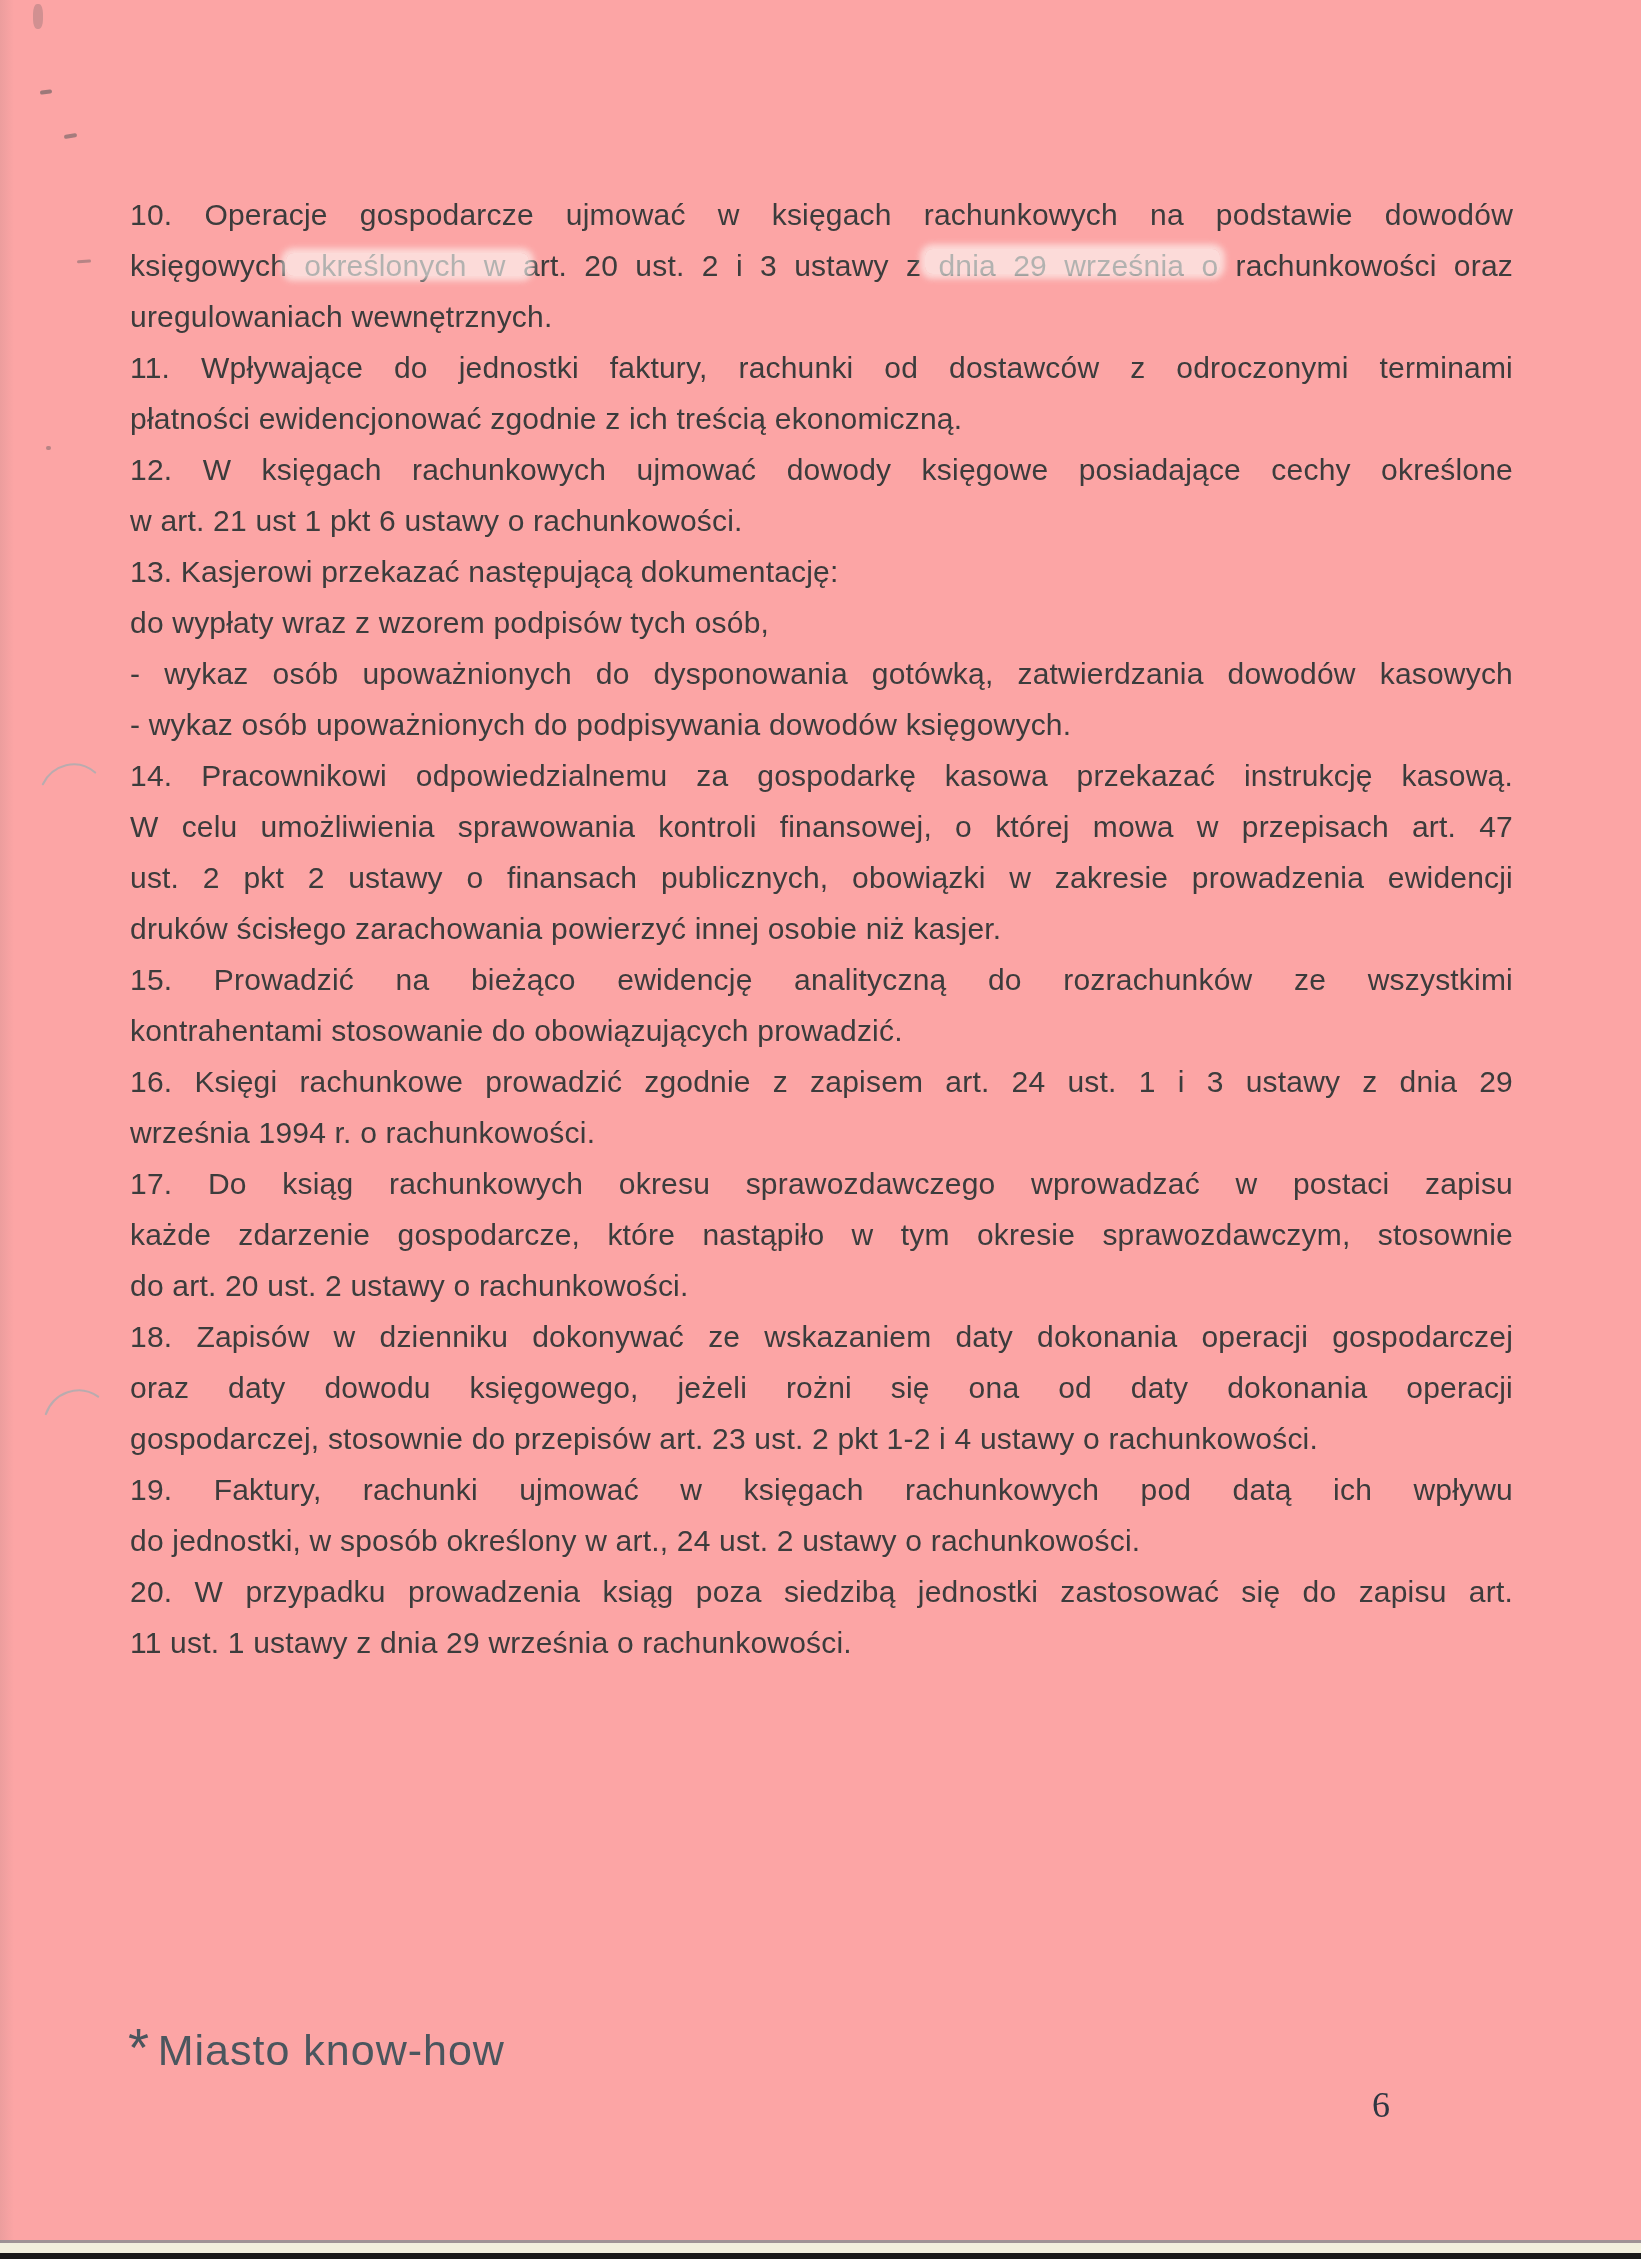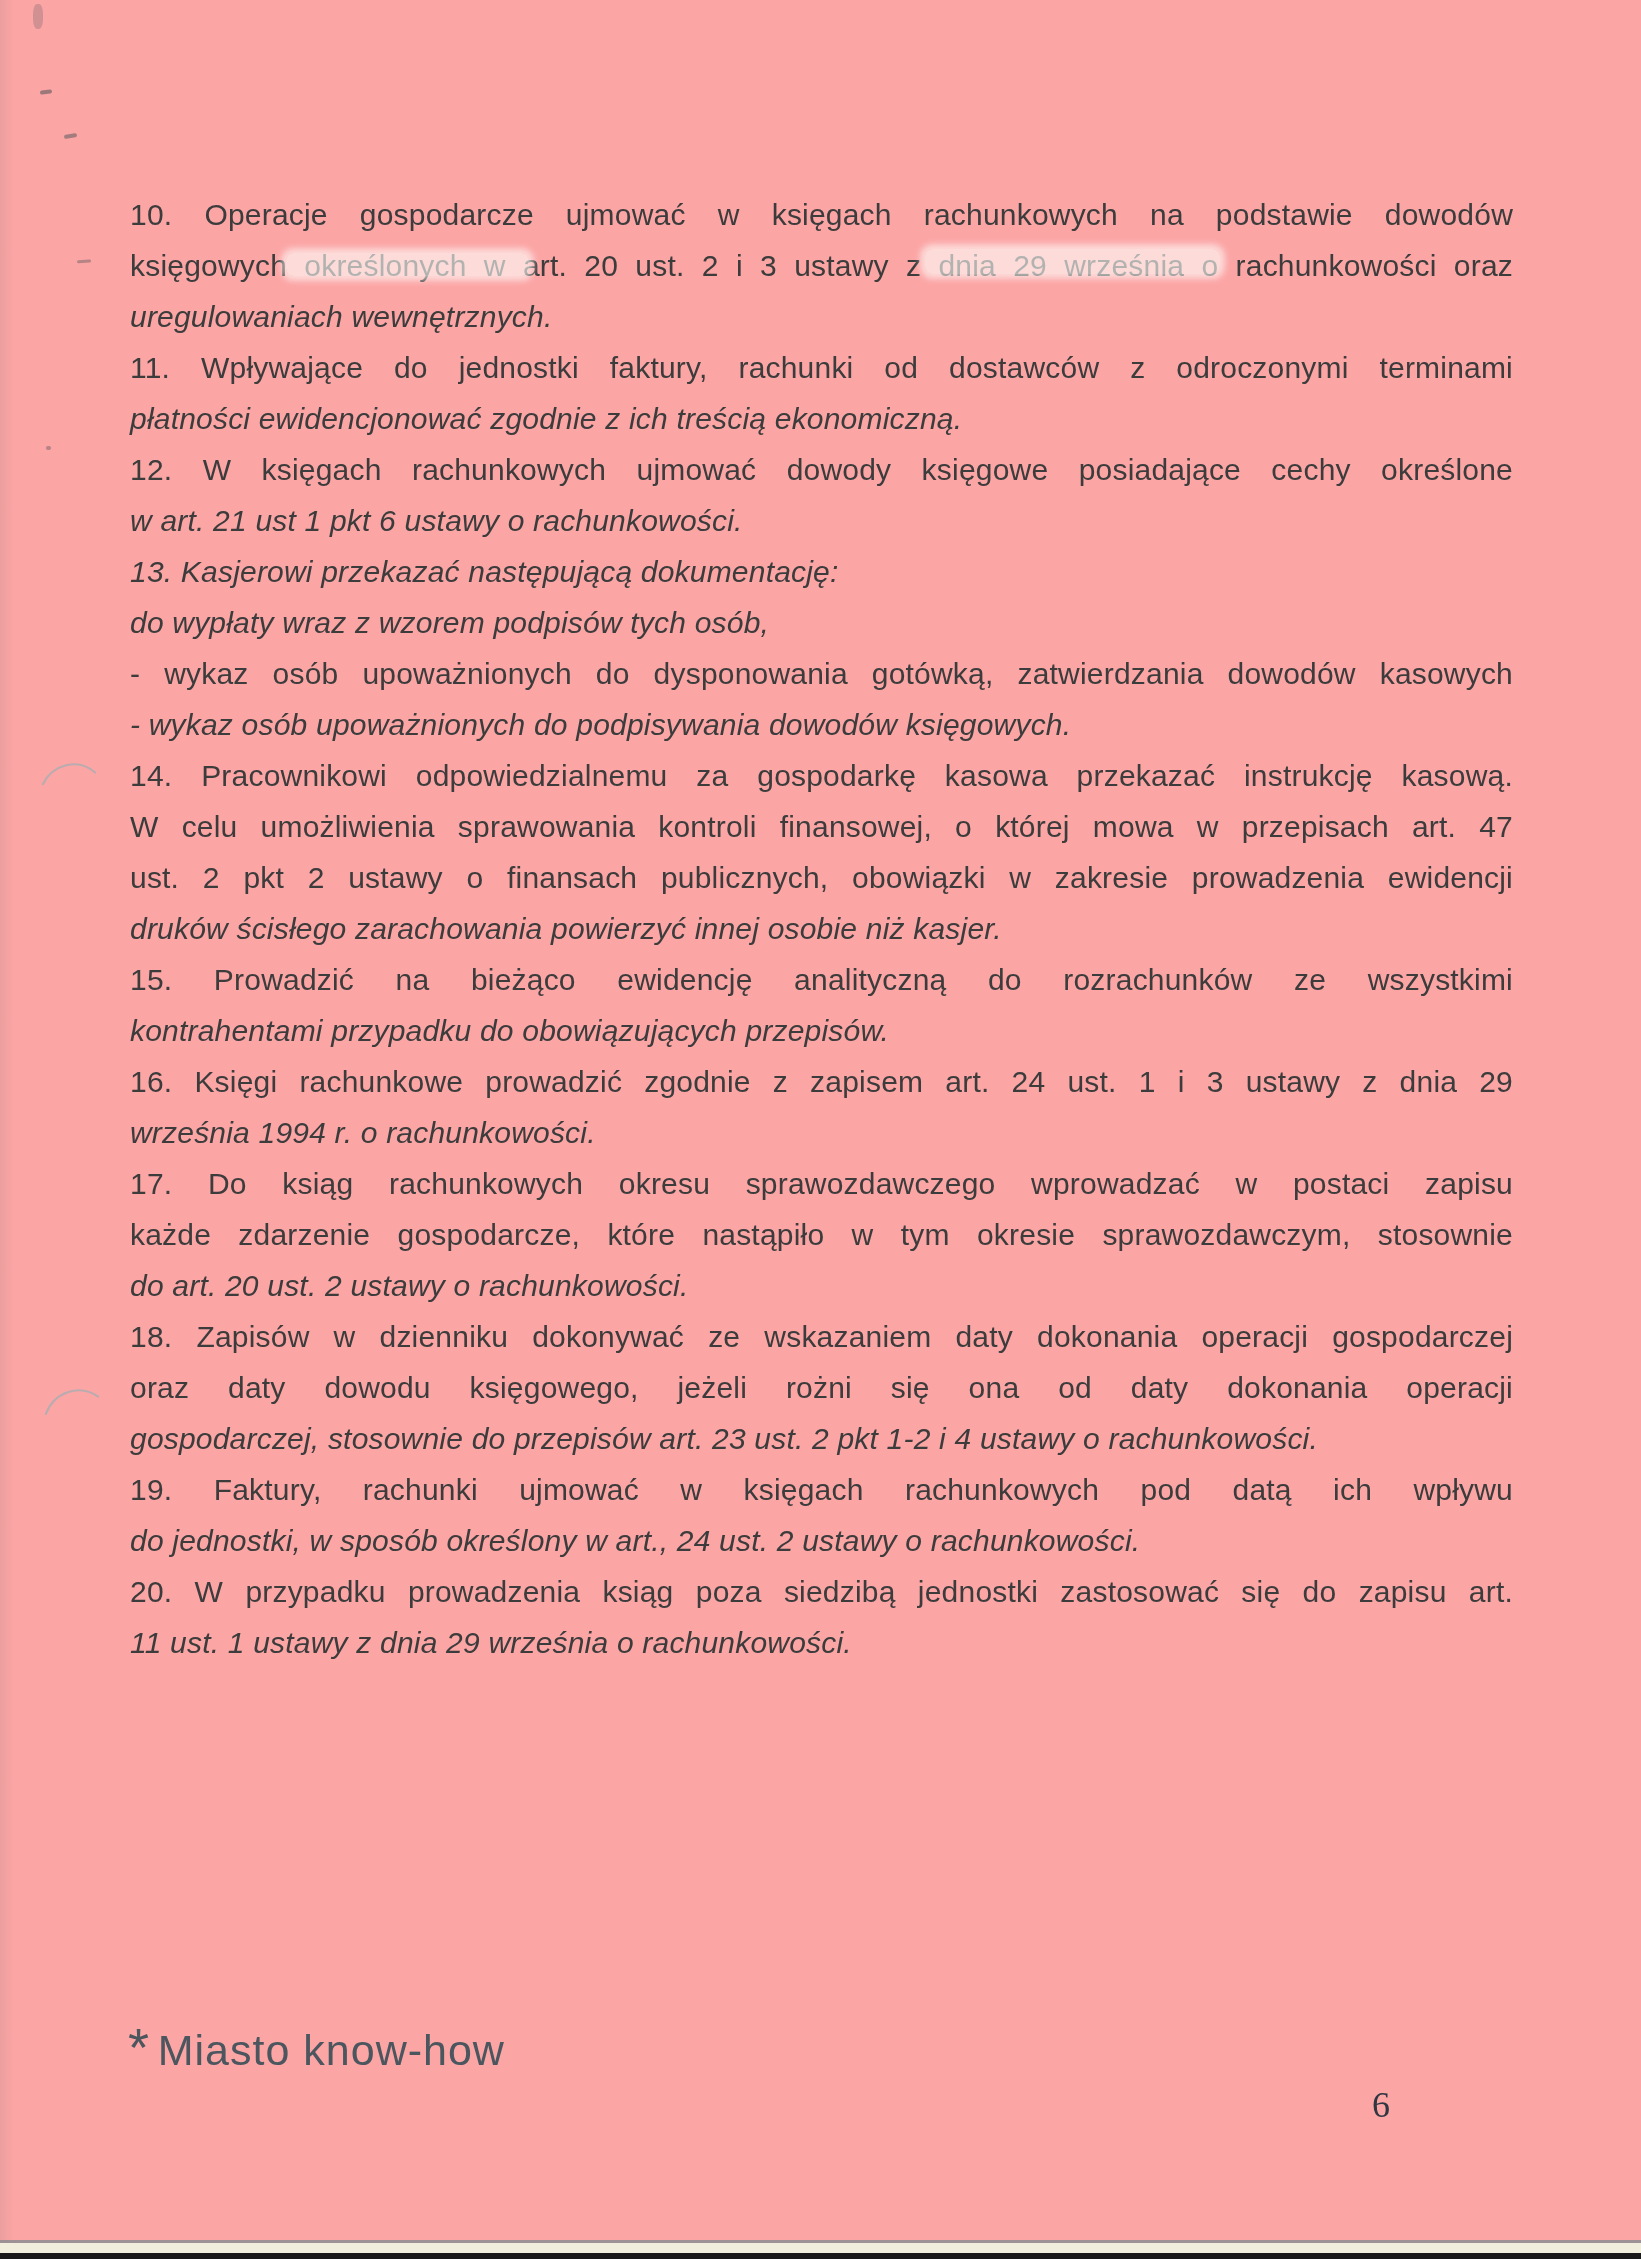--- a/index.html
+++ b/index.html
@@ -18,21 +18,21 @@
   }
   .textblock{
     position:absolute;
     left:130px;top:189px;width:1383px;
     font-size:30px;
     line-height:51px;
     color:#3c3c3c;
     letter-spacing:0.2px;
   }
   .line{text-align:justify;text-align-last:justify;white-space:normal;}
-  .line.last{text-align-last:auto;font-style:italic;}
+  .line.last{text-align-last:auto;}
   
   .whiteout{
     position:absolute;
     background:rgba(251,251,249,0.62);
     box-shadow:0 0 6.8px 4.8px rgba(251,251,249,0.62);
     border-radius:7.7px;
     pointer-events:none;
   }
   .whiteout.a{left:286px;top:253px;width:243px;height:23px;}
   .whiteout.b{left:925px;top:249px;width:295px;height:25px;}
@@ -86,21 +86,21 @@
       <div class="line last">w art. 21 ust 1 pkt 6 ustawy o rachunkowości.</div>
       <div class="line last">13. Kasjerowi przekazać następującą dokumentację:</div>
       <div class="line last">do wypłaty wraz z wzorem podpisów tych osób,</div>
       <div class="line">- wykaz osób upoważnionych do dysponowania gotówką, zatwierdzania dowodów kasowych</div>
       <div class="line last">- wykaz osób upoważnionych do podpisywania dowodów księgowych.</div>
       <div class="line">14. Pracownikowi odpowiedzialnemu za gospodarkę kasowa przekazać instrukcję kasową.</div>
       <div class="line">W celu umożliwienia sprawowania kontroli finansowej, o której mowa w przepisach art. 47</div>
       <div class="line">ust. 2 pkt 2 ustawy o finansach publicznych, obowiązki w zakresie prowadzenia ewidencji</div>
       <div class="line last">druków ścisłego zarachowania powierzyć innej osobie niż kasjer.</div>
       <div class="line">15. Prowadzić na bieżąco ewidencję analityczną do rozrachunków ze wszystkimi</div>
-      <div class="line last">kontrahentami przypadku do obowiązujących przepisów.</div>
+      <div class="line last">kontrahentami stosowanie do obowiązujących prowadzić.</div>
       <div class="line">16. Księgi rachunkowe prowadzić zgodnie z zapisem art. 24 ust. 1 i 3 ustawy z dnia 29</div>
       <div class="line last">września 1994 r. o rachunkowości.</div>
       <div class="line">17. Do ksiąg rachunkowych okresu sprawozdawczego wprowadzać w postaci zapisu</div>
       <div class="line">każde zdarzenie gospodarcze, które nastąpiło w tym okresie sprawozdawczym, stosownie</div>
       <div class="line last">do art. 20 ust. 2 ustawy o rachunkowości.</div>
       <div class="line">18. Zapisów w dzienniku dokonywać ze wskazaniem daty dokonania operacji gospodarczej</div>
       <div class="line">oraz daty dowodu księgowego, jeżeli rożni się ona od daty dokonania operacji</div>
       <div class="line last">gospodarczej, stosownie do przepisów art. 23 ust. 2 pkt 1-2 i 4 ustawy o rachunkowości.</div>
       <div class="line">19. Faktury, rachunki ujmować w księgach rachunkowych pod datą ich wpływu</div>
       <div class="line last">do jednostki, w sposób określony w art., 24 ust. 2 ustawy o rachunkowości.</div>

